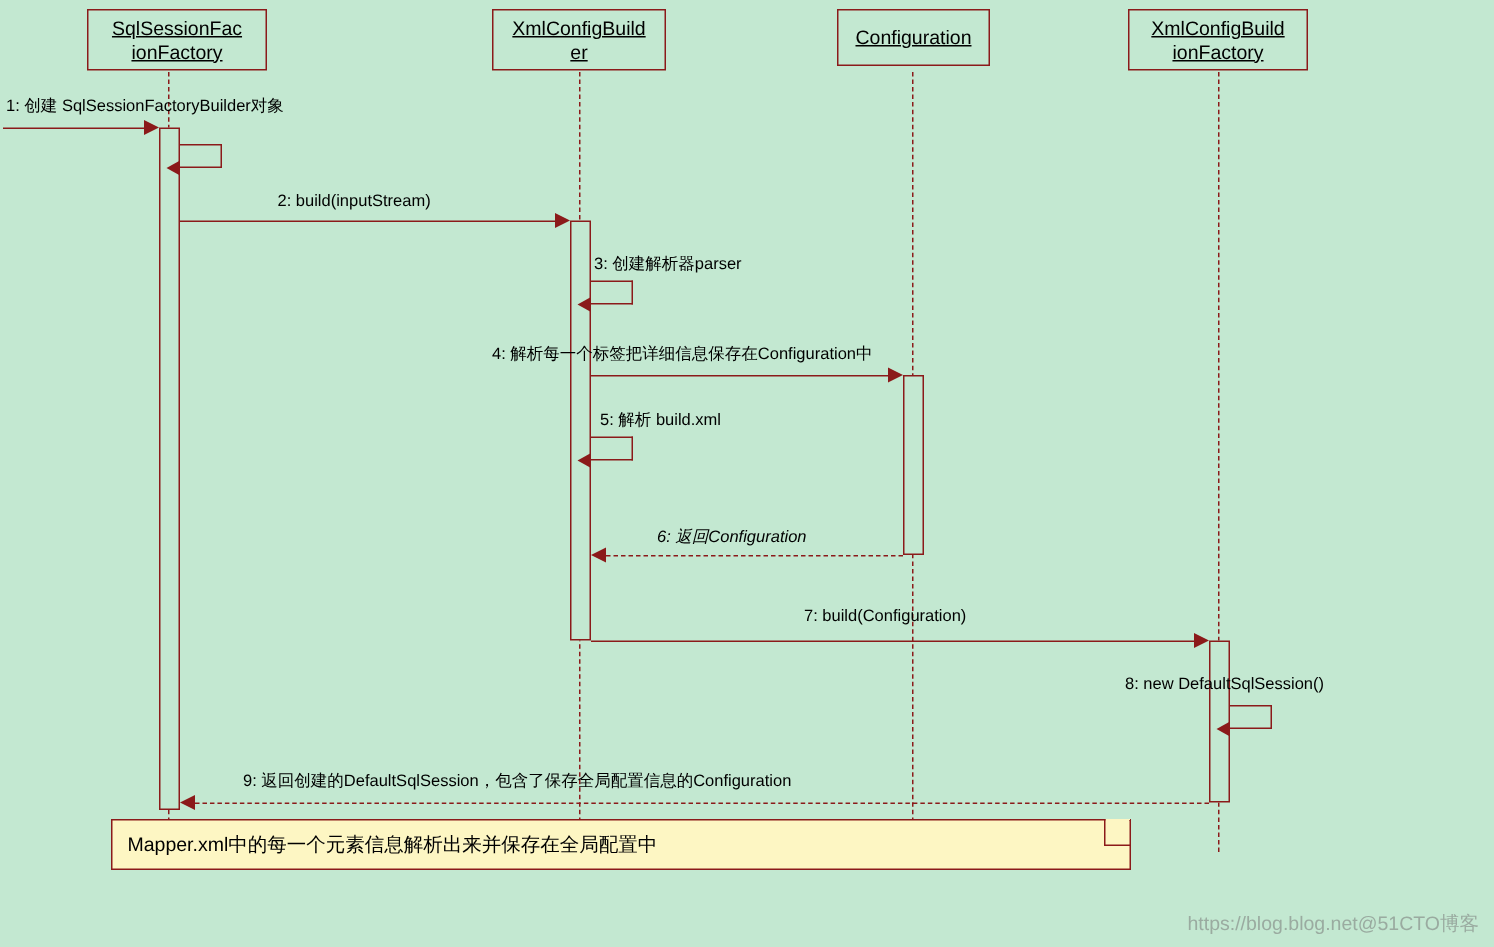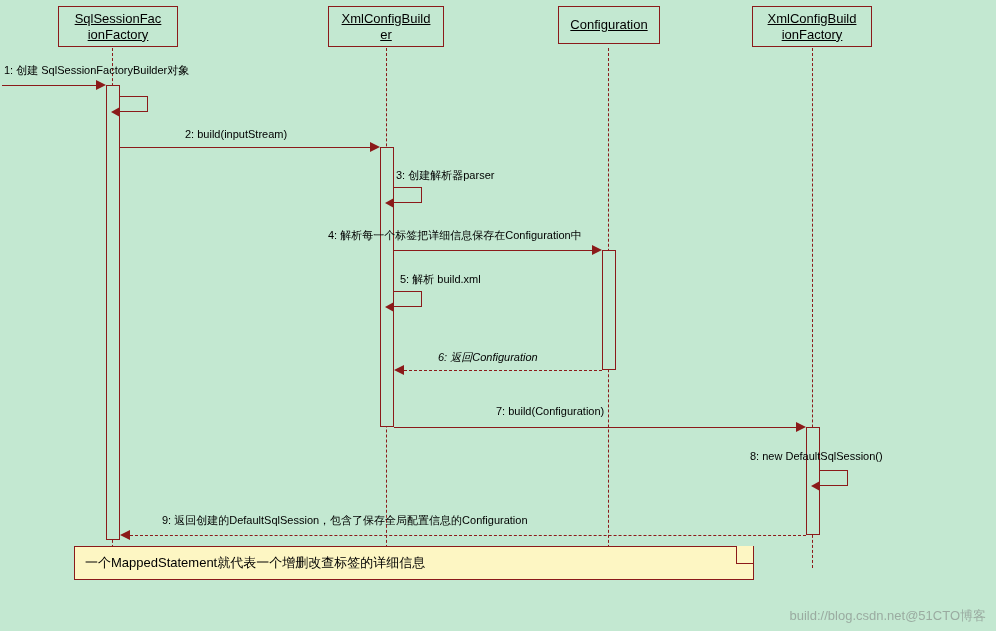--- a/index.html
+++ b/index.html
@@ -159,31 +159,31 @@
 
 <div class="msg-label" style="left:400px; top:272px;">5: 解析 build.xml</div>
 <div class="self-call" style="left:394px; top:291px;">
     <div class="head"></div>
   </div>
 
 <div class="msg-label" style="left:438px; top:350px;font-style:italic;">6: 返回Configuration</div>
 <div class="arrow-line dashed" style="left:404px; top:370px; width:198px;"></div>
 <div class="arrow-head-l" style="left:394px; top:365px;"></div>
 
-<div class="msg-label" style="left:496px; top:405px;text-align:right;">7: build(Configuration)</div>
+<div class="msg-label" style="left:536px; top:405px;text-align:right;">7: build(Configuration)</div>
 <div class="arrow-line" style="left:394px; top:427px; width:402px;"></div>
 <div class="arrow-head-r" style="left:796px; top:422px;"></div>
 
 <div class="msg-label" style="left:750px; top:450px;">8: new DefaultSqlSession()</div>
 <div class="self-call" style="left:820px; top:470px;">
     <div class="head"></div>
   </div>
 
 <div class="msg-label" style="left:162px; top:513px;">9: 返回创建的DefaultSqlSession，包含了保存全局配置信息的Configuration</div>
 <div class="arrow-line dashed" style="left:130px; top:535px; width:676px;"></div>
 <div class="arrow-head-l" style="left:120px; top:530px;"></div>
 
 <div class="note" style="left:74px; top:546px; width:680px;">
   <div class="fold"></div>
-  <div>一个MappedStatement就代表一个增删改查标签的详细信息</div>
+  <div>Mapper.xml中的每一个元素信息解析出来并保存在全局配置中</div>
 </div>
 
-<div class="watermark">build://blog.csdn.net@51CTO博客</div>
+<div class="watermark">https://blog.blog.net@51CTO博客</div>
 
 </body></html>

